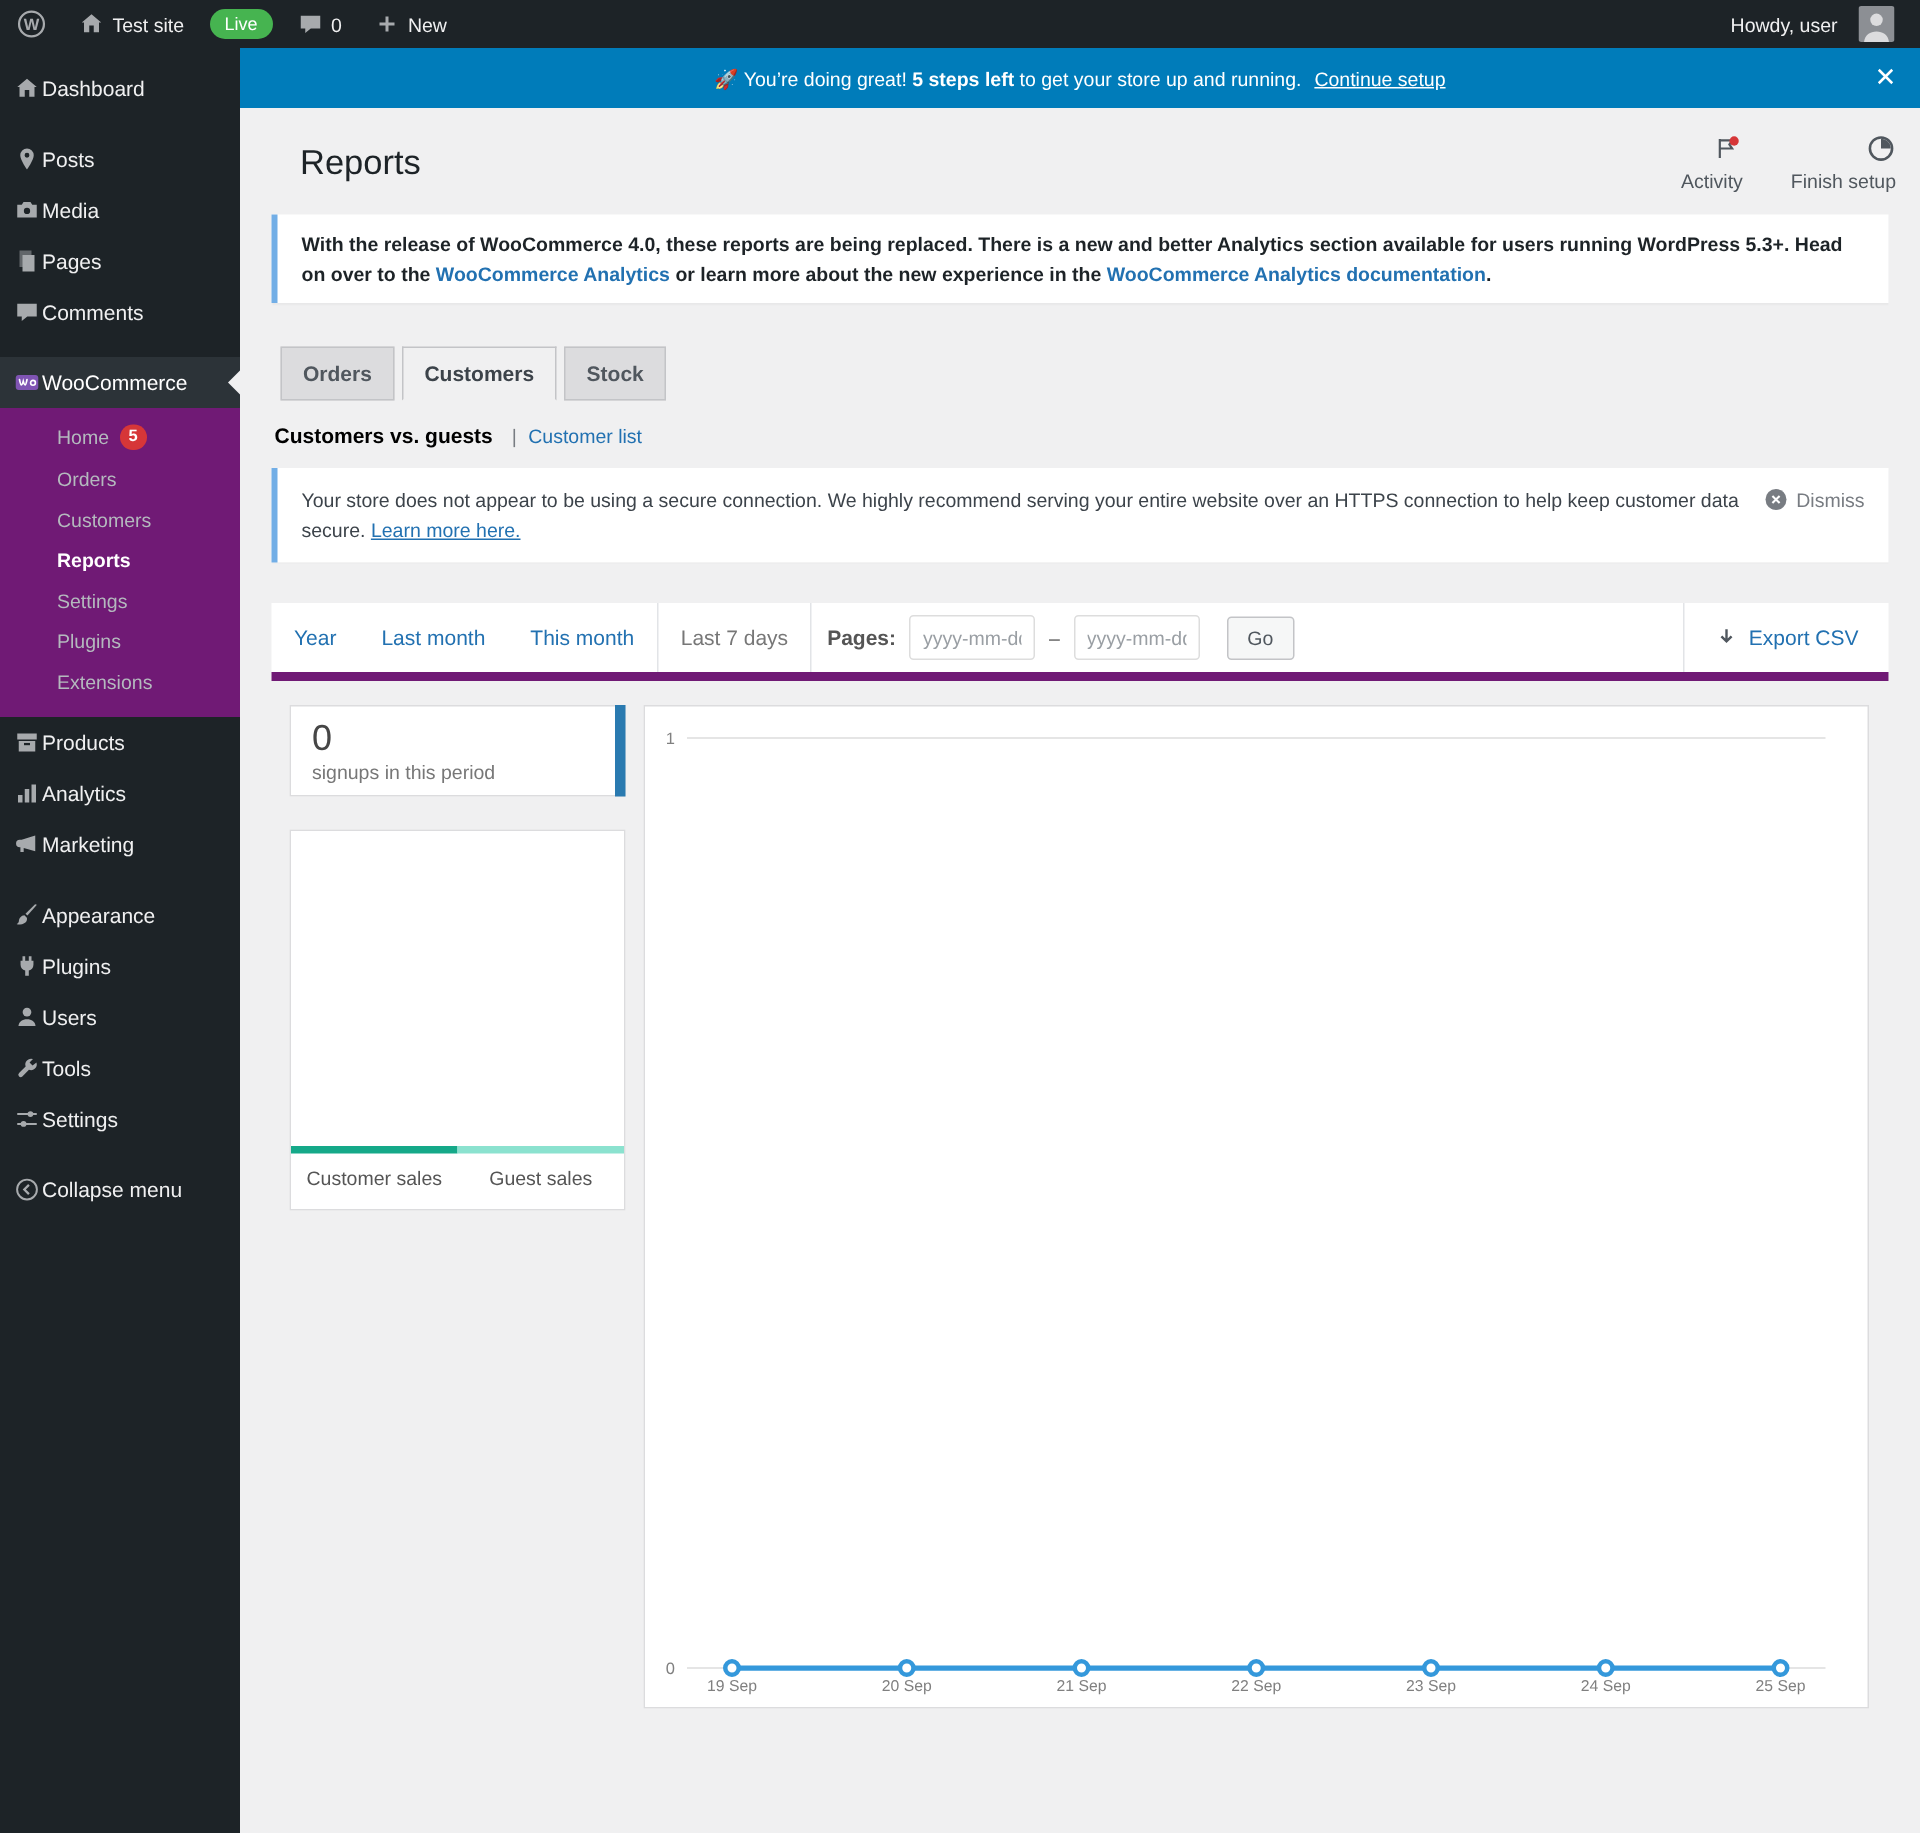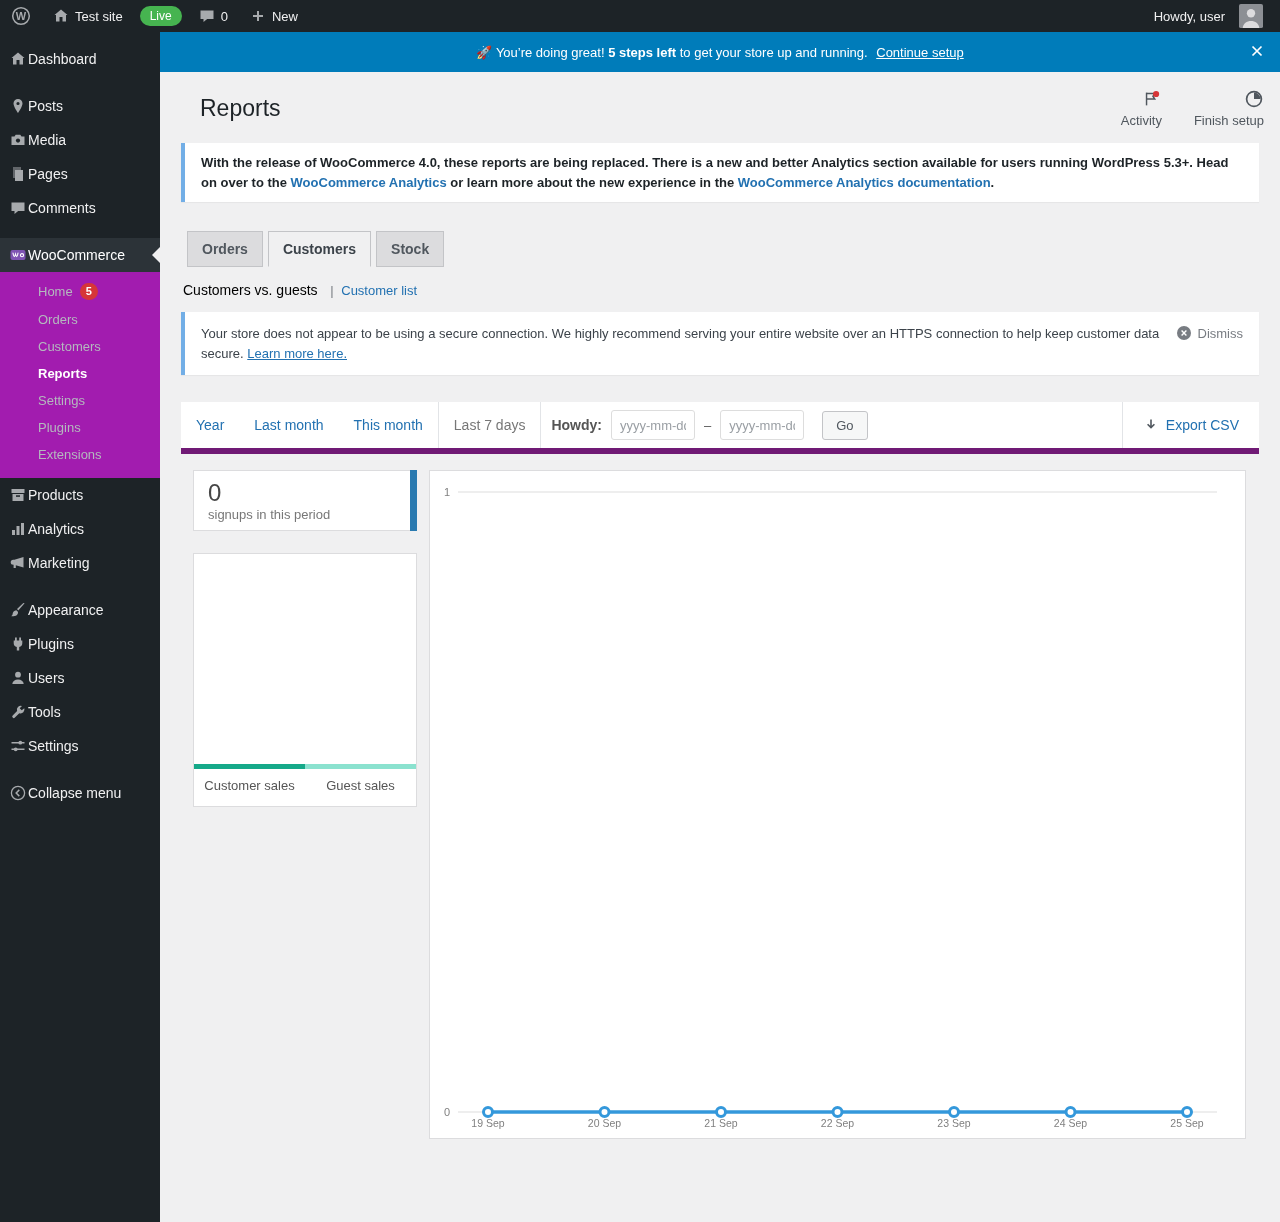--- a/index.html
+++ b/index.html
@@ -21,21 +21,21 @@
 
 .layout{display:flex;min-height:1190px}
 .sidebar{width:160px;flex-shrink:0;background:#1d2327;padding-top:10px;font-size:14px}
 .menu-sep{height:13px}
 .menu-item{position:relative;display:flex;align-items:center;padding:8px 8px;color:#f0f0f1;cursor:pointer}
 .menu-ico{width:20px;height:18px;display:flex;align-items:center;justify-content:center;color:#a7aaad;flex-shrink:0}
 .menu-ico svg{width:16px;height:16px}
 .menu-item.active{background:#2c3338;color:#fff}
 .menu-item.active .menu-ico{color:#fff}
 .menu-item.active::after{content:"";position:absolute;right:0;top:50%;margin-top:-8px;border:8px solid transparent;border-right-color:#f0f0f1}
-.submenu{background:#a21caf;padding:5px 0 10px}
+.submenu{background:#701a75;padding:5px 0 10px}
 .submenu-item{display:flex;align-items:center;padding:6px 12px 6px 38px;color:#b4b9be;font-size:13px;cursor:pointer}
 .submenu-item.current{color:#fff;font-weight:bold}
 .count-badge{margin-left:7px;background:#d63638;color:#fff;font-size:11px;line-height:1;padding:3px 6px;border-radius:9px;font-weight:bold}
 
 
 .content{flex:1;min-width:0;background:#f0f0f1;display:flex;flex-direction:column}
 .banner{height:40px;background:#007cba;color:#fff;display:flex;align-items:center;position:relative;font-size:13px}
 .banner-text{flex:1;text-align:center}
 .banner-link{color:#fff;text-decoration:underline;margin-left:5px}
 .banner-close{position:absolute;right:13px;top:50%;transform:translateY(-50%);width:18px;height:18px;display:flex;cursor:pointer}
@@ -49,21 +49,21 @@
 .notice p{line-height:1.5}
 .notice-info{font-weight:bold;color:#1d2327}
 .notice-info a{color:#2271b1;font-weight:bold}
 .notice-security{margin-top:14px;padding:12px 16px;color:#3c434a}
 .notice-security .underline{color:#2271b1;text-decoration:underline}
 .dismiss{margin-left:auto;display:flex;align-items:center;gap:6px;color:#787c82;white-space:nowrap;cursor:pointer;padding-top:1px}
 .nav-tabs{margin-top:29px;padding-left:6px}
 .nav-tab{display:inline-block;padding:9px 14px;border:1px solid #c3c4c7;background:#dcdcde;color:#50575e;font-size:14px;font-weight:bold;margin-right:5px;cursor:pointer}
 .nav-tab.active{background:#f0f0f1;border-bottom-color:#f0f0f1;color:#3c434a}
 .subnav{margin:15px 2px 0;font-size:13px}
-.subnav-current{font-weight:normal;color:#000;font-size:14px}
+.subnav-current{font-weight:bold;color:#000;font-size:14px}
 .subnav-sep{color:#787c82;margin:0 4px 0 9px}
 .subnav-link{color:#2271b1}
 .range-bar{margin-top:27px;background:#fff;display:flex;align-items:stretch;height:52px;border-bottom:6px solid #701a75}
 .range-tabs{display:flex;align-items:stretch}
 .range-tab{display:flex;align-items:center;padding:0 15px;color:#2271b1;font-size:14px;cursor:pointer}
 .range-tab.active{color:#777;border-left:1px solid #e2e4e7;border-right:1px solid #e2e4e7;background:#fff}
 .custom-range{display:flex;align-items:center;margin-left:10px;gap:9px}
 .custom-label{font-weight:bold;color:#555;font-size:14px}
 .date-input{width:84px;height:30px;border:1px solid #ddd;border-radius:3px;padding:0 8px;font-family:"Liberation Sans",sans-serif;font-size:13px;color:#32373c;background:#fff}
 .date-input::placeholder{color:#9a9fa4}
@@ -377,21 +377,21 @@
       </div>
 
       <div class="range-bar">
         <div id="range-tabs" class="range-tabs">
             <a class="range-tab">Year</a>
             <a class="range-tab">Last month</a>
             <a class="range-tab">This month</a>
             <a class="range-tab active">Last 7 days</a>
           </div>
         <div class="custom-range">
-          <span class="custom-label">Howdy:</span>
+          <span class="custom-label">Pages:</span>
           <input class="date-input" placeholder="yyyy-mm-dd" style="">
           <span class="range-sep">–</span>
           <input class="date-input" placeholder="yyyy-mm-dd" style="">
           <button class="go-button">Go</button>
         </div>
         <div class="export">
           <span class="ico16">
               <svg viewBox="0 0 16 16">
                 <path d="M8 2.5v8M4.6 7.2 8 10.6l3.4-3.4" fill="none" stroke="currentColor" stroke-width="1.6"></path>
               </svg>

